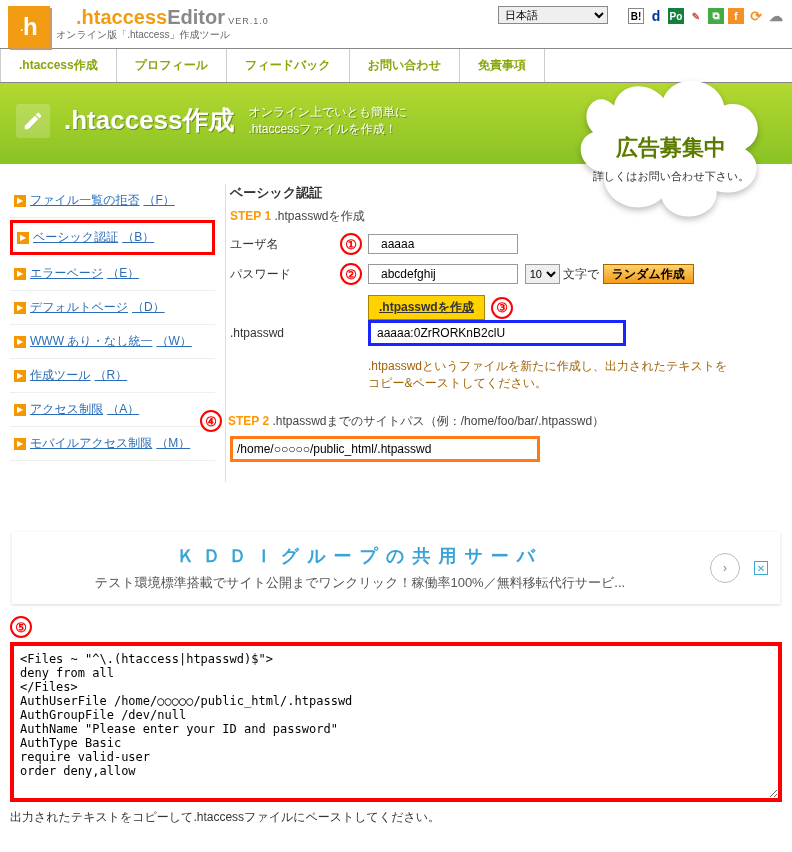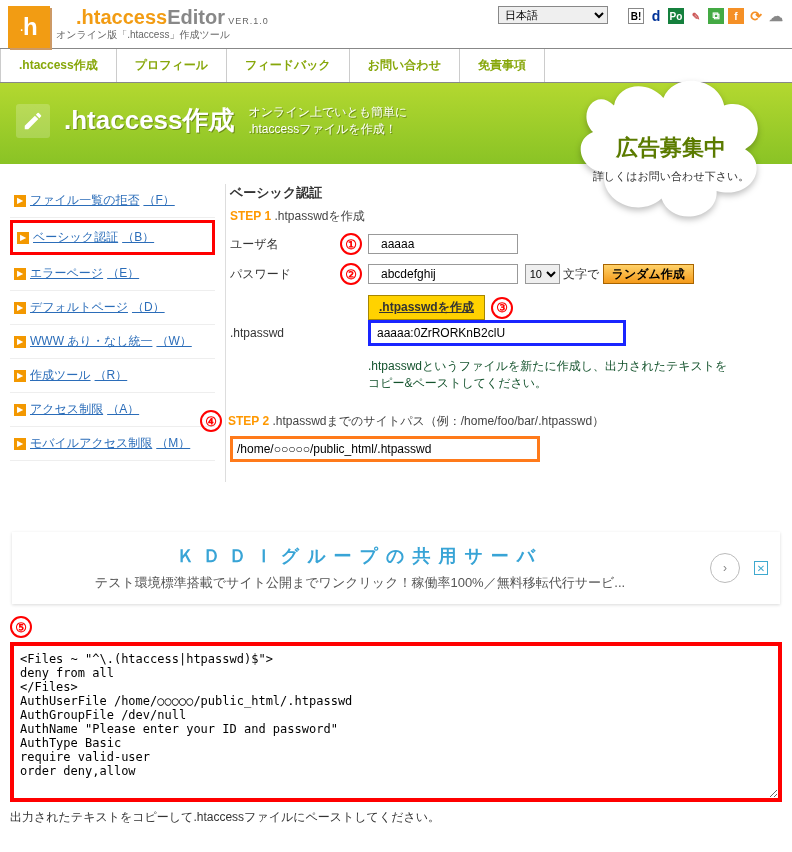--- a/index.html
+++ b/index.html
@@ -54,21 +54,21 @@
   .step-desc { color: #444; font-size: 12px; }
   .form-row { display: flex; align-items: center; margin-top: 8px; }
   .form-label { width: 110px; }
   .circ { display: inline-flex; width: 22px; height: 22px; border: 2px solid #ff0000; border-radius: 50%; align-items: center; justify-content: center; color: #ff0000; font-weight: bold; font-size: 13px; margin-right: 6px; }
   .txt-input { border: 1px solid #999; font-size: 12px; padding: 1px 12px; width: 150px; height: 20px; }
   .txt-step2 { border: 3px solid #ff7a1a; font-size: 12px; padding: 2px 4px; width: 310px; height: 26px; }
   .sel-small { border: 1px solid #999; font-size: 11px; height: 20px; }
   .btn-orange { background: linear-gradient(to bottom, #ffd26a, #f49a1a); border: 1px solid #a86400; font-size: 12px; padding: 1px 8px; height: 20px; font-weight: bold; cursor: pointer; }
   .htpasswd-btn { background: #ffd200; border: 1px solid #a68600; font-size: 12px; padding: 3px 10px; color: #333; font-weight: bold; text-decoration: underline; }
   .htpasswd-box { border: 3px solid #1925ff; font-size: 12px; padding: 2px 6px; width: 258px; height: 26px; }
-  .hint { color: #14532d; font-size: 12px; margin-top: 4px; }
+  .hint { color: #a16207; font-size: 12px; margin-top: 4px; }
 
   
   .ad-row { margin: 50px 12px 12px 12px; padding: 12px; display: flex; align-items: center; gap: 14px; box-shadow: 0 1px 3px rgba(0,0,0,.15); }
   .ad-row-body { flex: 1; text-align: center; }
   .ad-row-title { color: #38a4d6; font-size: 18px; letter-spacing: 8px; font-weight: bold; }
   .ad-row-desc { color: #555; font-size: 13px; margin-top: 6px; }
   .ad-arrow { width: 30px; height: 30px; border: 1px solid #bbb; border-radius: 50%; display: flex; align-items: center; justify-content: center; color: #888; }
   .ad-x { color: #3fa9cf; border:1px solid #3fa9cf; width:14px; height:14px; font-size:10px; display:flex; align-items:center; justify-content:center; }
 
   

